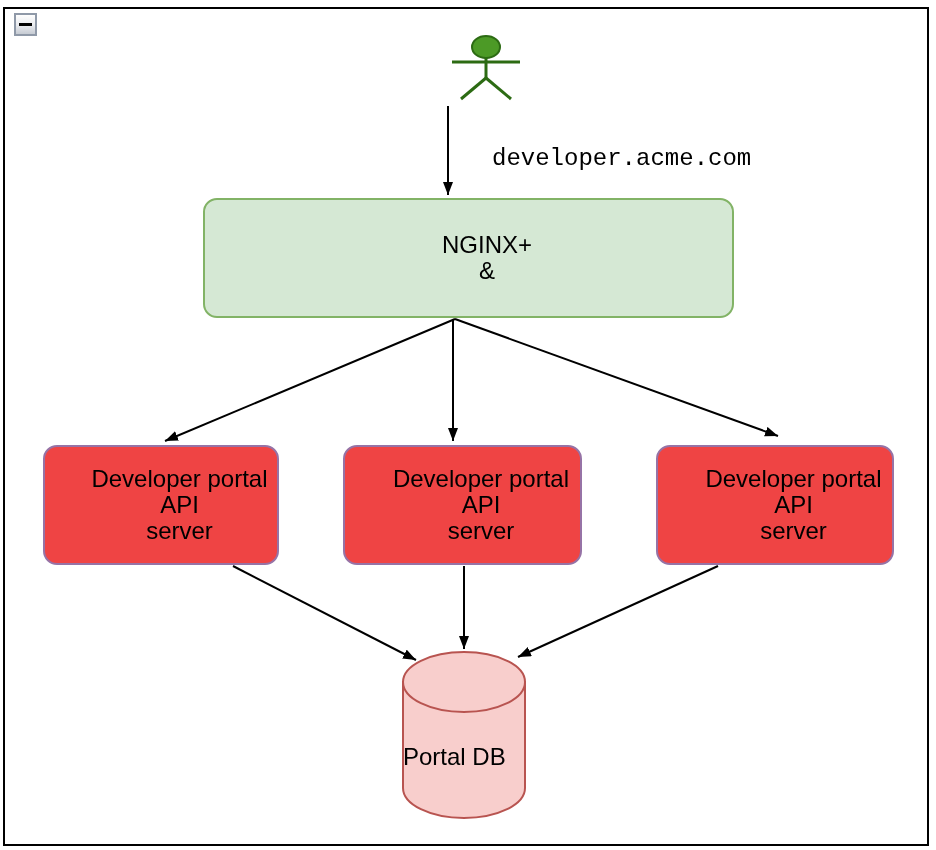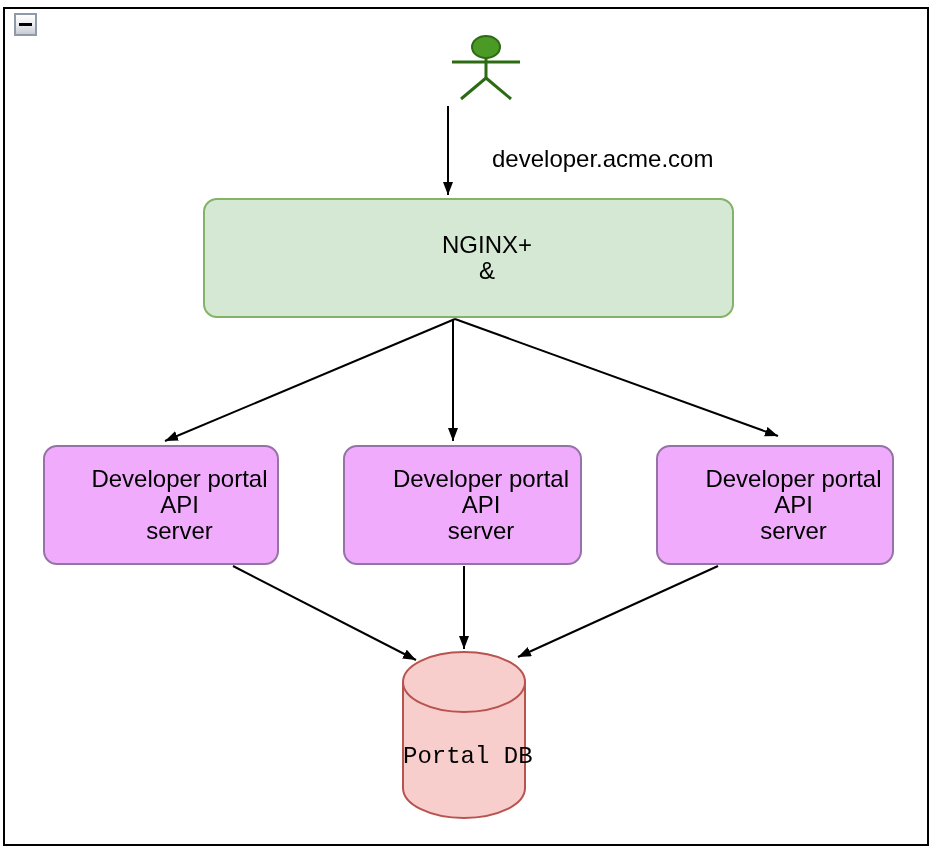--- a/index.html
+++ b/index.html
@@ -66,39 +66,39 @@
     line-height: 26px;
     z-index: 10;
     padding-left: 37px;
   }
   .box.green {
     background: #d5e8d4;
     border: 2px solid #82b366;
     left: 203px; top: 198px; width: 531px; height: 120px;
   }
   .box.purple {
-    background: #f0abfc;
+    background: #ef4444;
     border: 2px solid #9673a6;
     top: 445px; height: 120px;
   }
   .purple-1 { left: 43px;  width: 236px; }
   .purple-2 { left: 343px; width: 239px; }
   .purple-3 { left: 656px; width: 238px; }
   .label {
     position: absolute;
     font-size: 24px;
     line-height: 26px;
     white-space: nowrap;
     z-index: 15;
   }
-  .lbl-domain   { left: 492px; top: 146px; }
+  .lbl-domain   { left: 492px; top: 146px; font-family: Liberation Mono, monospace; }
   .lbl-hostname { left: 625px; top: 336px; }
   .lbl-db {
     left: 403px; top: 744px; width: 102px;
-    text-align: center; white-space: nowrap; z-index: 15; font-family: Liberation Mono, monospace;
+    text-align: center; white-space: nowrap; z-index: 15;
   }
 </style>
 </head>
 <body>
 
 <div class="stage">
 
   <div class="frame"></div>
 
   <div class="collapse-btn">

